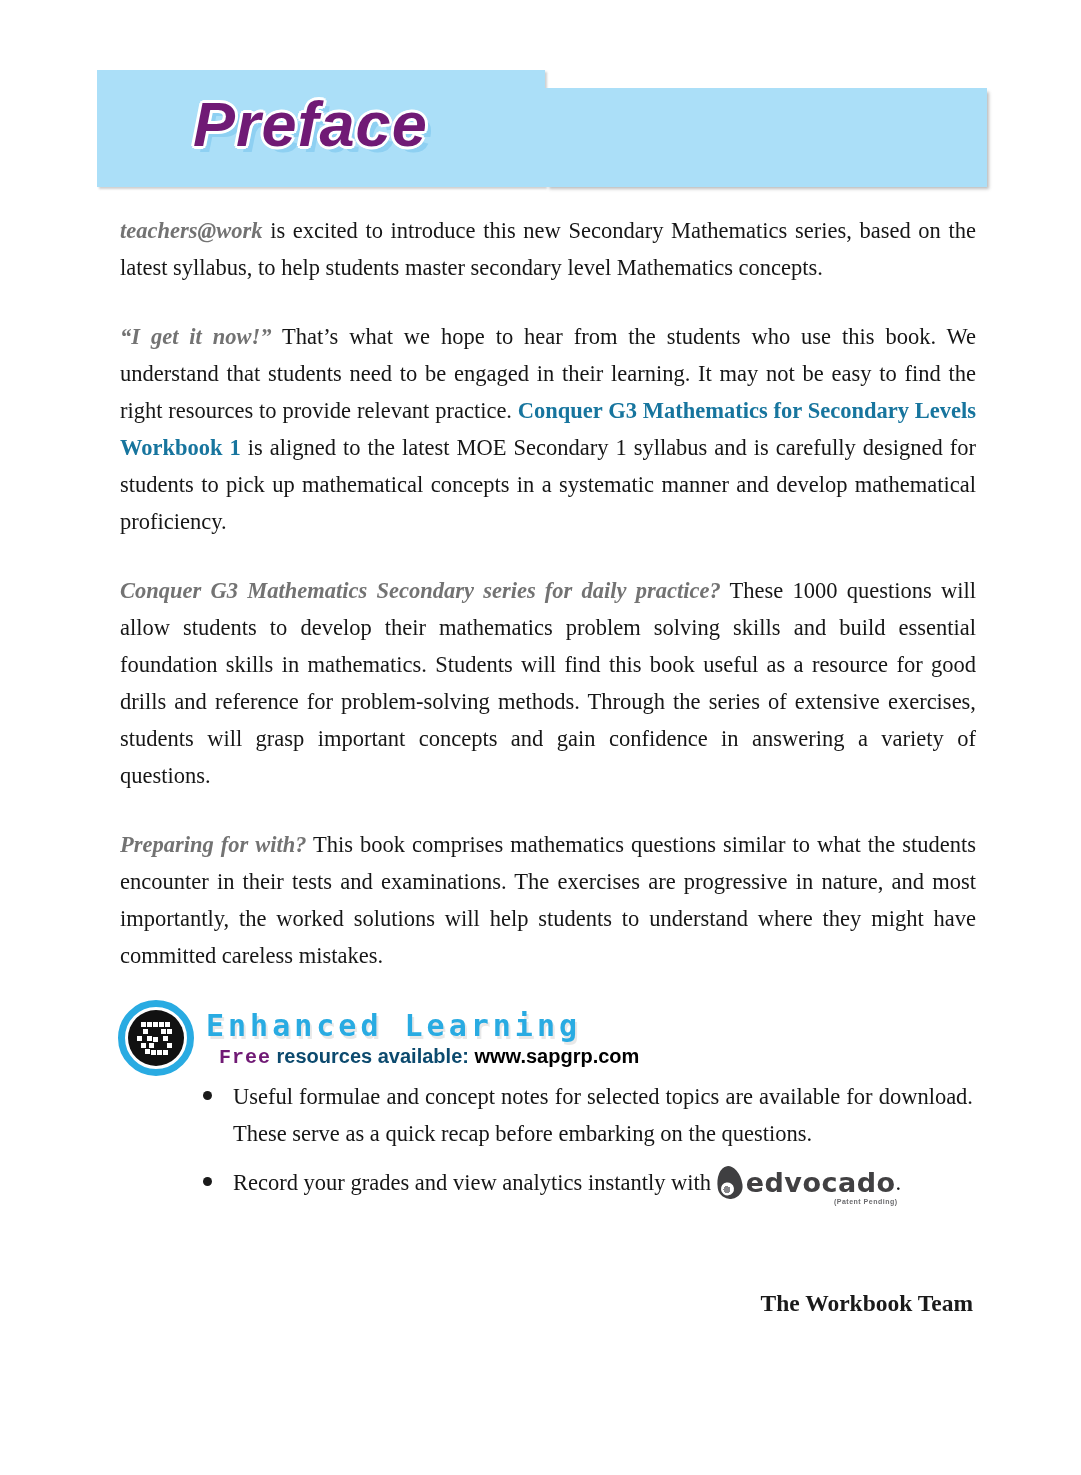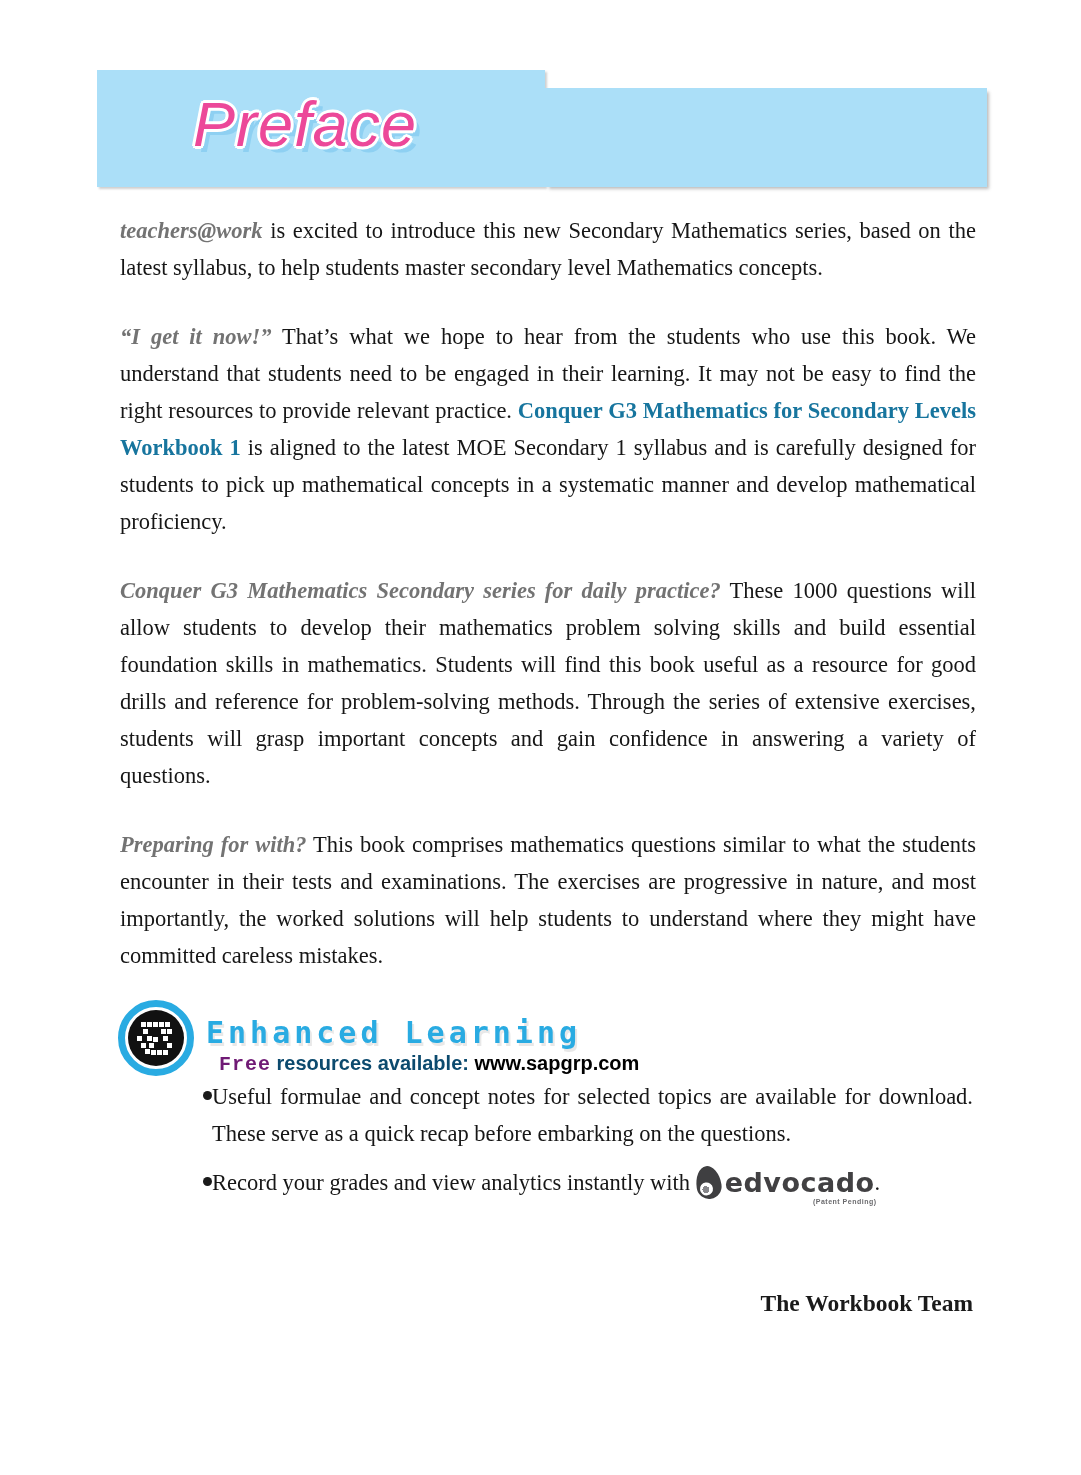--- a/index.html
+++ b/index.html
@@ -18,42 +18,42 @@
     box-shadow:2px 2px 2px rgba(120,120,120,.35);
   }
   .banner-right{
     position:absolute;left:545px;top:88px;width:442px;height:99px;
     background:#abdff8;
     box-shadow:3px 3px 3px -1px rgba(110,110,110,.45);
   }
   .banner-title{
     position:absolute;left:193px;top:88px;margin:0;
     font-family:"Liberation Sans","DejaVu Sans",sans-serif;
-    font-weight:normal;font-style:italic;
+    font-weight:bold;font-style:italic;
     font-size:63px;letter-spacing:1px;
-    color:#ec4899;
+    color:#701a75;
     text-shadow:
       -2px -2px 0 #ffffff, 2px -2px 0 #ffffff,
       -2px  2px 0 #ffffff, 2px  2px 0 #ffffff,
       -3px  0   0 #ffffff, 3px  0   0 #ffffff,
        0   -3px 0 #ffffff, 0    3px 0 #ffffff,
        6px  6px 0 #8ed0f2;
   }
   
   .content{
     position:absolute;left:120px;top:212px;width:856px;
     font-size:22.5px;line-height:37px;text-align:justify;
   }
   .content p{margin:0 0 32px 0;}
   .cyan{color:#737373;font-weight:bold;font-style:italic;}
   .darkblue{color:#17759e;font-weight:bold;}
   
   .el-block{
     position:absolute;left:118px;top:1000px;
-    display:flex;align-items:flex-end;gap:12px;
+    display:flex;align-items:flex-start;gap:12px;
   }
   .el-badge{
     width:62px;height:62px;border:7px solid #29abe2;border-radius:50%;
     background:#ffffff;position:relative;flex:0 0 auto;
   }
   .el-badge-inner{
     position:absolute;left:3px;top:3px;width:56px;height:56px;
     background:#111111;border-radius:50%;overflow:hidden;
   }
   .qr-pixels{
@@ -85,21 +85,21 @@
     letter-spacing:1px;
     margin-left:13px;
   }
   .el-res{color:#0c4a6e;}
   .el-url{color:#000000;}
   
   .bullets{
     position:absolute;left:203px;top:1078px;width:770px;
     font-size:22.5px;line-height:37px;
   }
-  .bullet-row{display:flex;margin:0 0 12px 0;}
+  .bullet-row{display:flex;gap:21px;margin:0 0 12px 0;}
   .bullet-dot{
     flex:0 0 auto;width:9px;height:9px;border-radius:50%;
     background:#1a1a1a;margin-top:13px;
   }
   .bullet-text{flex:1 1 auto;text-align:justify;}
   .bullet-text.nojust{text-align:left;}
   
   .edvocado{display:inline-flex;align-items:center;vertical-align:-9px;gap:4px;}
   .avocado{
     position:relative;width:25px;height:33px;background:#3f3f41;

